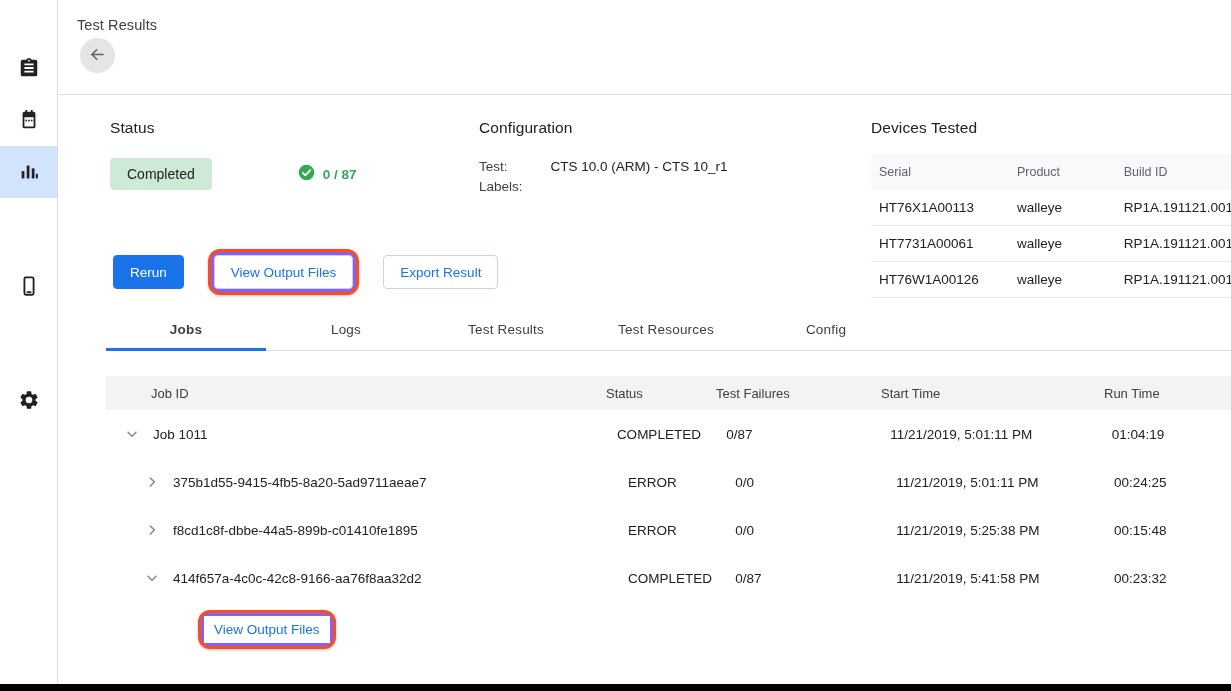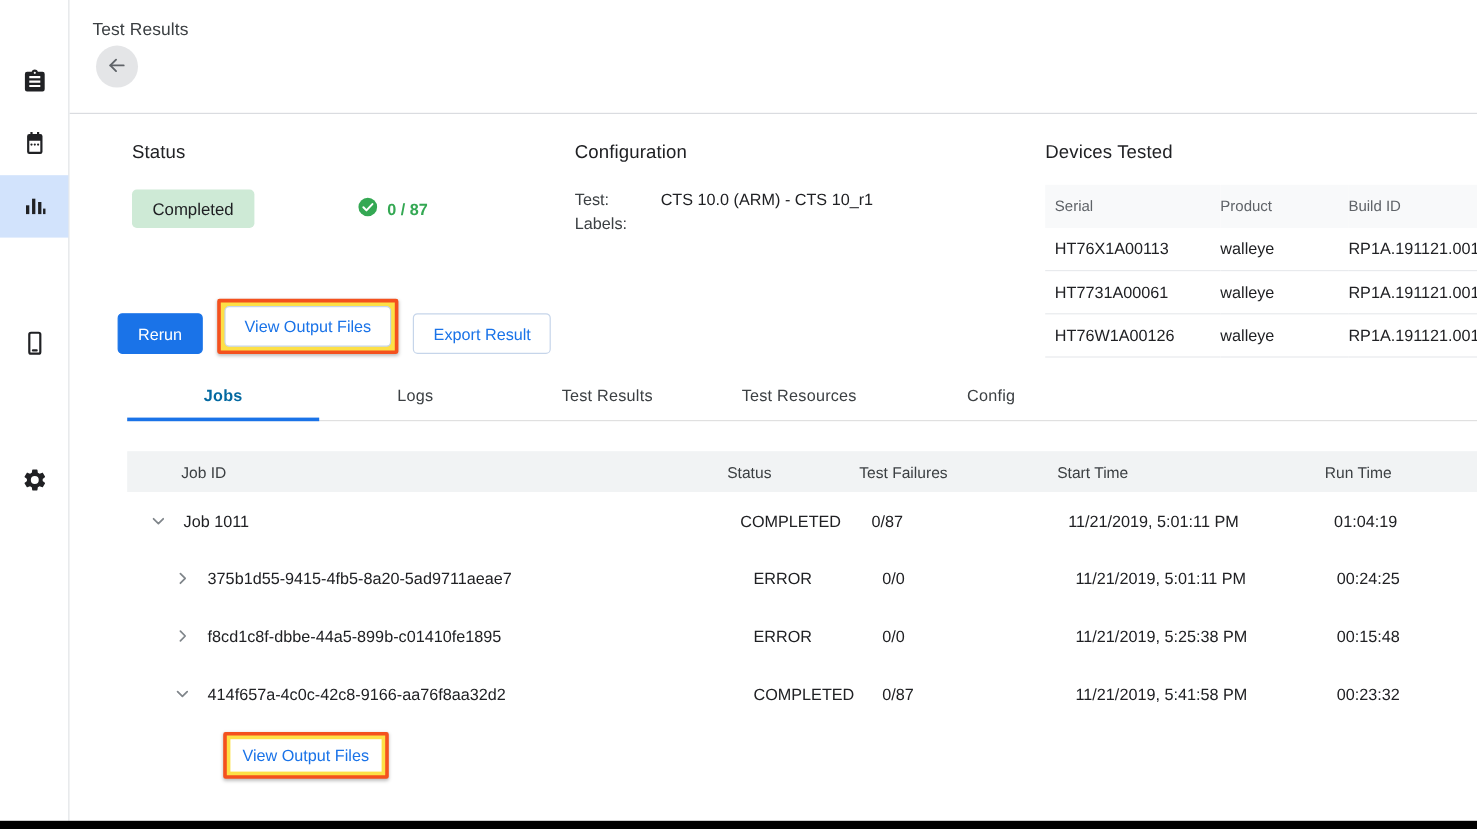--- a/index.html
+++ b/index.html
@@ -155,21 +155,21 @@
   .dev-table th.c2, .dev-table td.c2 { width: 110px; }
   .dev-table td {
     padding: 10px 0;
     color: #202124;
     border-bottom: 1px solid #e8eaed;
     font-size: 13.5px;
     white-space: nowrap;
   }
 
   
-  .btn-row { position: absolute; left: 40px; top: 154px; display: flex; align-items: flex-end; }
+  .btn-row { position: absolute; left: 55px; top: 154px; display: flex; align-items: center; }
   .btn {
     font-family: "Liberation Sans", sans-serif;
     font-size: 13.5px;
     border-radius: 4px;
     padding: 0 16px;
     height: 34px;
     line-height: 34px;
     cursor: pointer;
     white-space: nowrap;
     box-sizing: border-box;
@@ -180,45 +180,45 @@
     border: 1px solid #1a73e8;
   }
   .btn-outline {
     background: #ffffff;
     color: #1a73e8;
     border: 1px solid #c6d5ea;
   }
   .hl-wrap {
     display: inline-block;
     border: 3px solid #f4511e;
-    border-radius: 2px;
+    border-radius: 12px;
     padding: 3px;
-    margin: 0 12px;
+    margin: 0 24px;
     box-shadow: 0 1px 3px rgba(0,0,0,.25);
-    background: #fde047;
+    background: #8b5cf6;
   }
 
   
   .tabs {
     position: absolute;
     left: 48px; top: 227px;
     width: 1125px;
     border-bottom: 1px solid #e0e0e0;
     display: flex;
   }
   .tab {
     font-size: 13.5px;
     color: #3c4043;
     padding: 0 0 13px 0;
     cursor: pointer;
     text-align: center;
     position: relative;
     letter-spacing: .2px;
   }
-  .tab.active { color: #0369a1; font-weight: bold; }
+  .tab.active { color: #404040; font-weight: bold; }
   .tab.active::after {
     content: "";
     position: absolute;
     left: 0; right: 0; bottom: -1px;
     height: 3px;
     background: #1a73e8;
   }
   .tab-w { width: 160px; }
 
   

